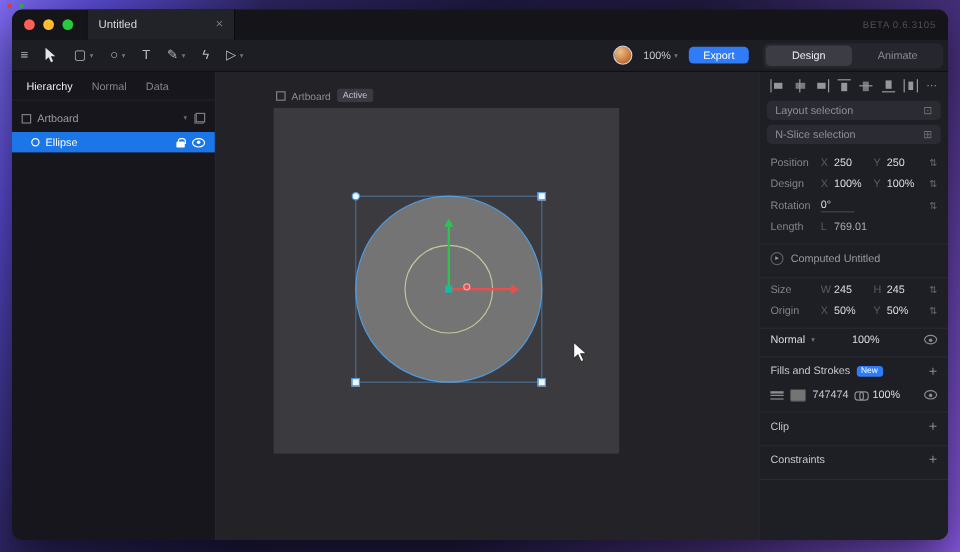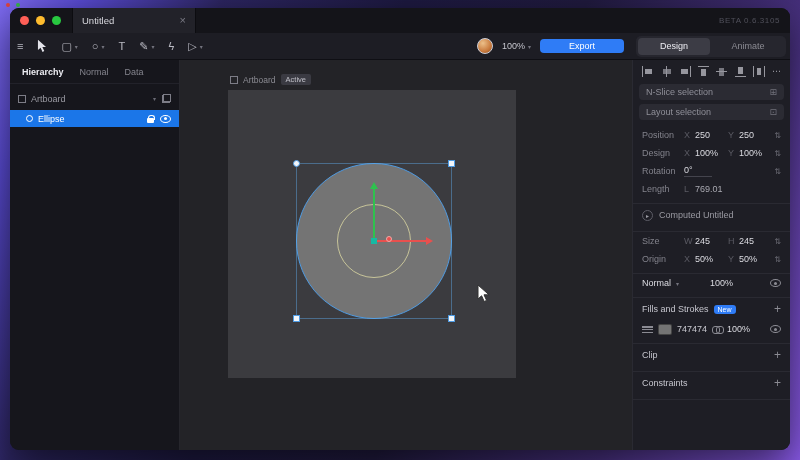--- a/index.html
+++ b/index.html
@@ -21,31 +21,31 @@
   
   .toolbar{height:27px;background:#1d1d24;border-bottom:1px solid #0f0f14;display:flex;align-items:center;}
   .tool{display:flex;align-items:center;color:#b9b9c2;padding:0 7px;height:100%;font-size:11px;}
   .tool .glyph{font-size:11px;line-height:1;}
   .tool .chev{font-size:6px;color:#73737d;margin-left:3px;}
   .tool.sel svg{display:block;}
   .tb-right{margin-left:auto;display:flex;align-items:center;gap:9px;padding-right:4px;}
   .avatar{width:16px;height:16px;border-radius:50%;background:radial-gradient(circle at 35% 30%,#ecc08a,#c97b3e 60%,#8a4d1e);border:1px solid #cfcfd8;}
   .zoom{display:flex;align-items:center;gap:3px;color:#c6c6ce;font-size:9px;}
   .zoom .chev{font-size:6px;color:#73737d;}
-  .export{height:14px;padding:0 29px;border-radius:4px;background:var(--accent-blue,#2f7cf6);color:#fff;font-size:9px;display:flex;align-items:center;}
+  .export{height:14px;padding:0 12px;border-radius:4px;background:var(--accent-blue,#2f7cf6);color:#fff;font-size:9px;display:flex;align-items:center;}
   .seg{width:150px;height:21px;background:#26262e;border-radius:5px;display:flex;padding:2px;gap:2px;margin-left:3px;}
   .seg .opt{flex:1;display:flex;align-items:center;justify-content:center;font-size:9px;border-radius:4px;color:#8b8b93;}
   .seg .opt.active{background:#3c3c45;color:#ececf2;}
   
   .main{position:absolute;left:0;right:0;top:52px;bottom:0;display:flex;}
   
   .left-panel{width:170px;background:#16161c;border-right:1px solid #26262c;display:flex;flex-direction:column;}
   .lp-tabs{height:24px;display:flex;align-items:center;gap:16px;padding:0 12px;border-bottom:1px solid #22222a;font-size:9px;}
   .lp-tab{color:#84848d;}
-  .lp-tab.active{color:#ececf2;font-weight:bold;}
+  .lp-tab.active{color:#ececf2;}
   .tree{padding-top:6px;}
   .tree-row{height:17px;display:flex;align-items:center;font-size:9px;color:#9a9aa2;padding:0 8px;gap:5px;}
   .tree-row .ml{margin-left:auto;display:flex;align-items:center;gap:6px;}
   .tree-row.sel{background:var(--row-selected,#1b76e8);color:#fff;margin-top:3px;padding-left:16px;}
   .ic-frame{width:8px;height:8px;border:1px solid #7d7d87;flex:0 0 auto;}
   .ic-circle{width:7px;height:7px;border:1px solid #fff;border-radius:50%;flex:0 0 auto;}
   .ic-stack{width:9px;height:9px;position:relative;flex:0 0 auto;}
   .ic-stack::before{content:"";position:absolute;left:0;bottom:0;width:6px;height:6px;border:1px solid #7d7d87;}
   .ic-stack::after{content:"";position:absolute;right:0;top:0;width:6px;height:6px;border:1px solid #7d7d87;background:#16161c;}
   .tiny-chev{font-size:6px;color:#6a6a74;}
@@ -265,26 +265,26 @@
             </span>
           <span class="al al-d">
               <b class="bar"></b>
               <b class="bar2"></b>
               <b class="blk"></b>
             </span>
           <span class="more-ic">⋯</span>
         </div>
 
         <div class="sel-btn">
+          <span class="lbl">Layout selection</span>
+          <span class="ric">⊡</span>
+        </div>
+        <div class="sel-btn">
           <span class="lbl">N-Slice selection</span>
           <span class="ric">⊞</span>
-        </div>
-        <div class="sel-btn">
-          <span class="lbl">Layout selection</span>
-          <span class="ric">⊡</span>
         </div>
 
         <div class="props">
           <div class="prow">
             <span class="plabel">Position</span>
             <span class="pk">X</span>
             <span class="pv">250</span>
             <span class="pk">Y</span>
             <span class="pv">250</span>
             <span class="stepper">⇅</span>

